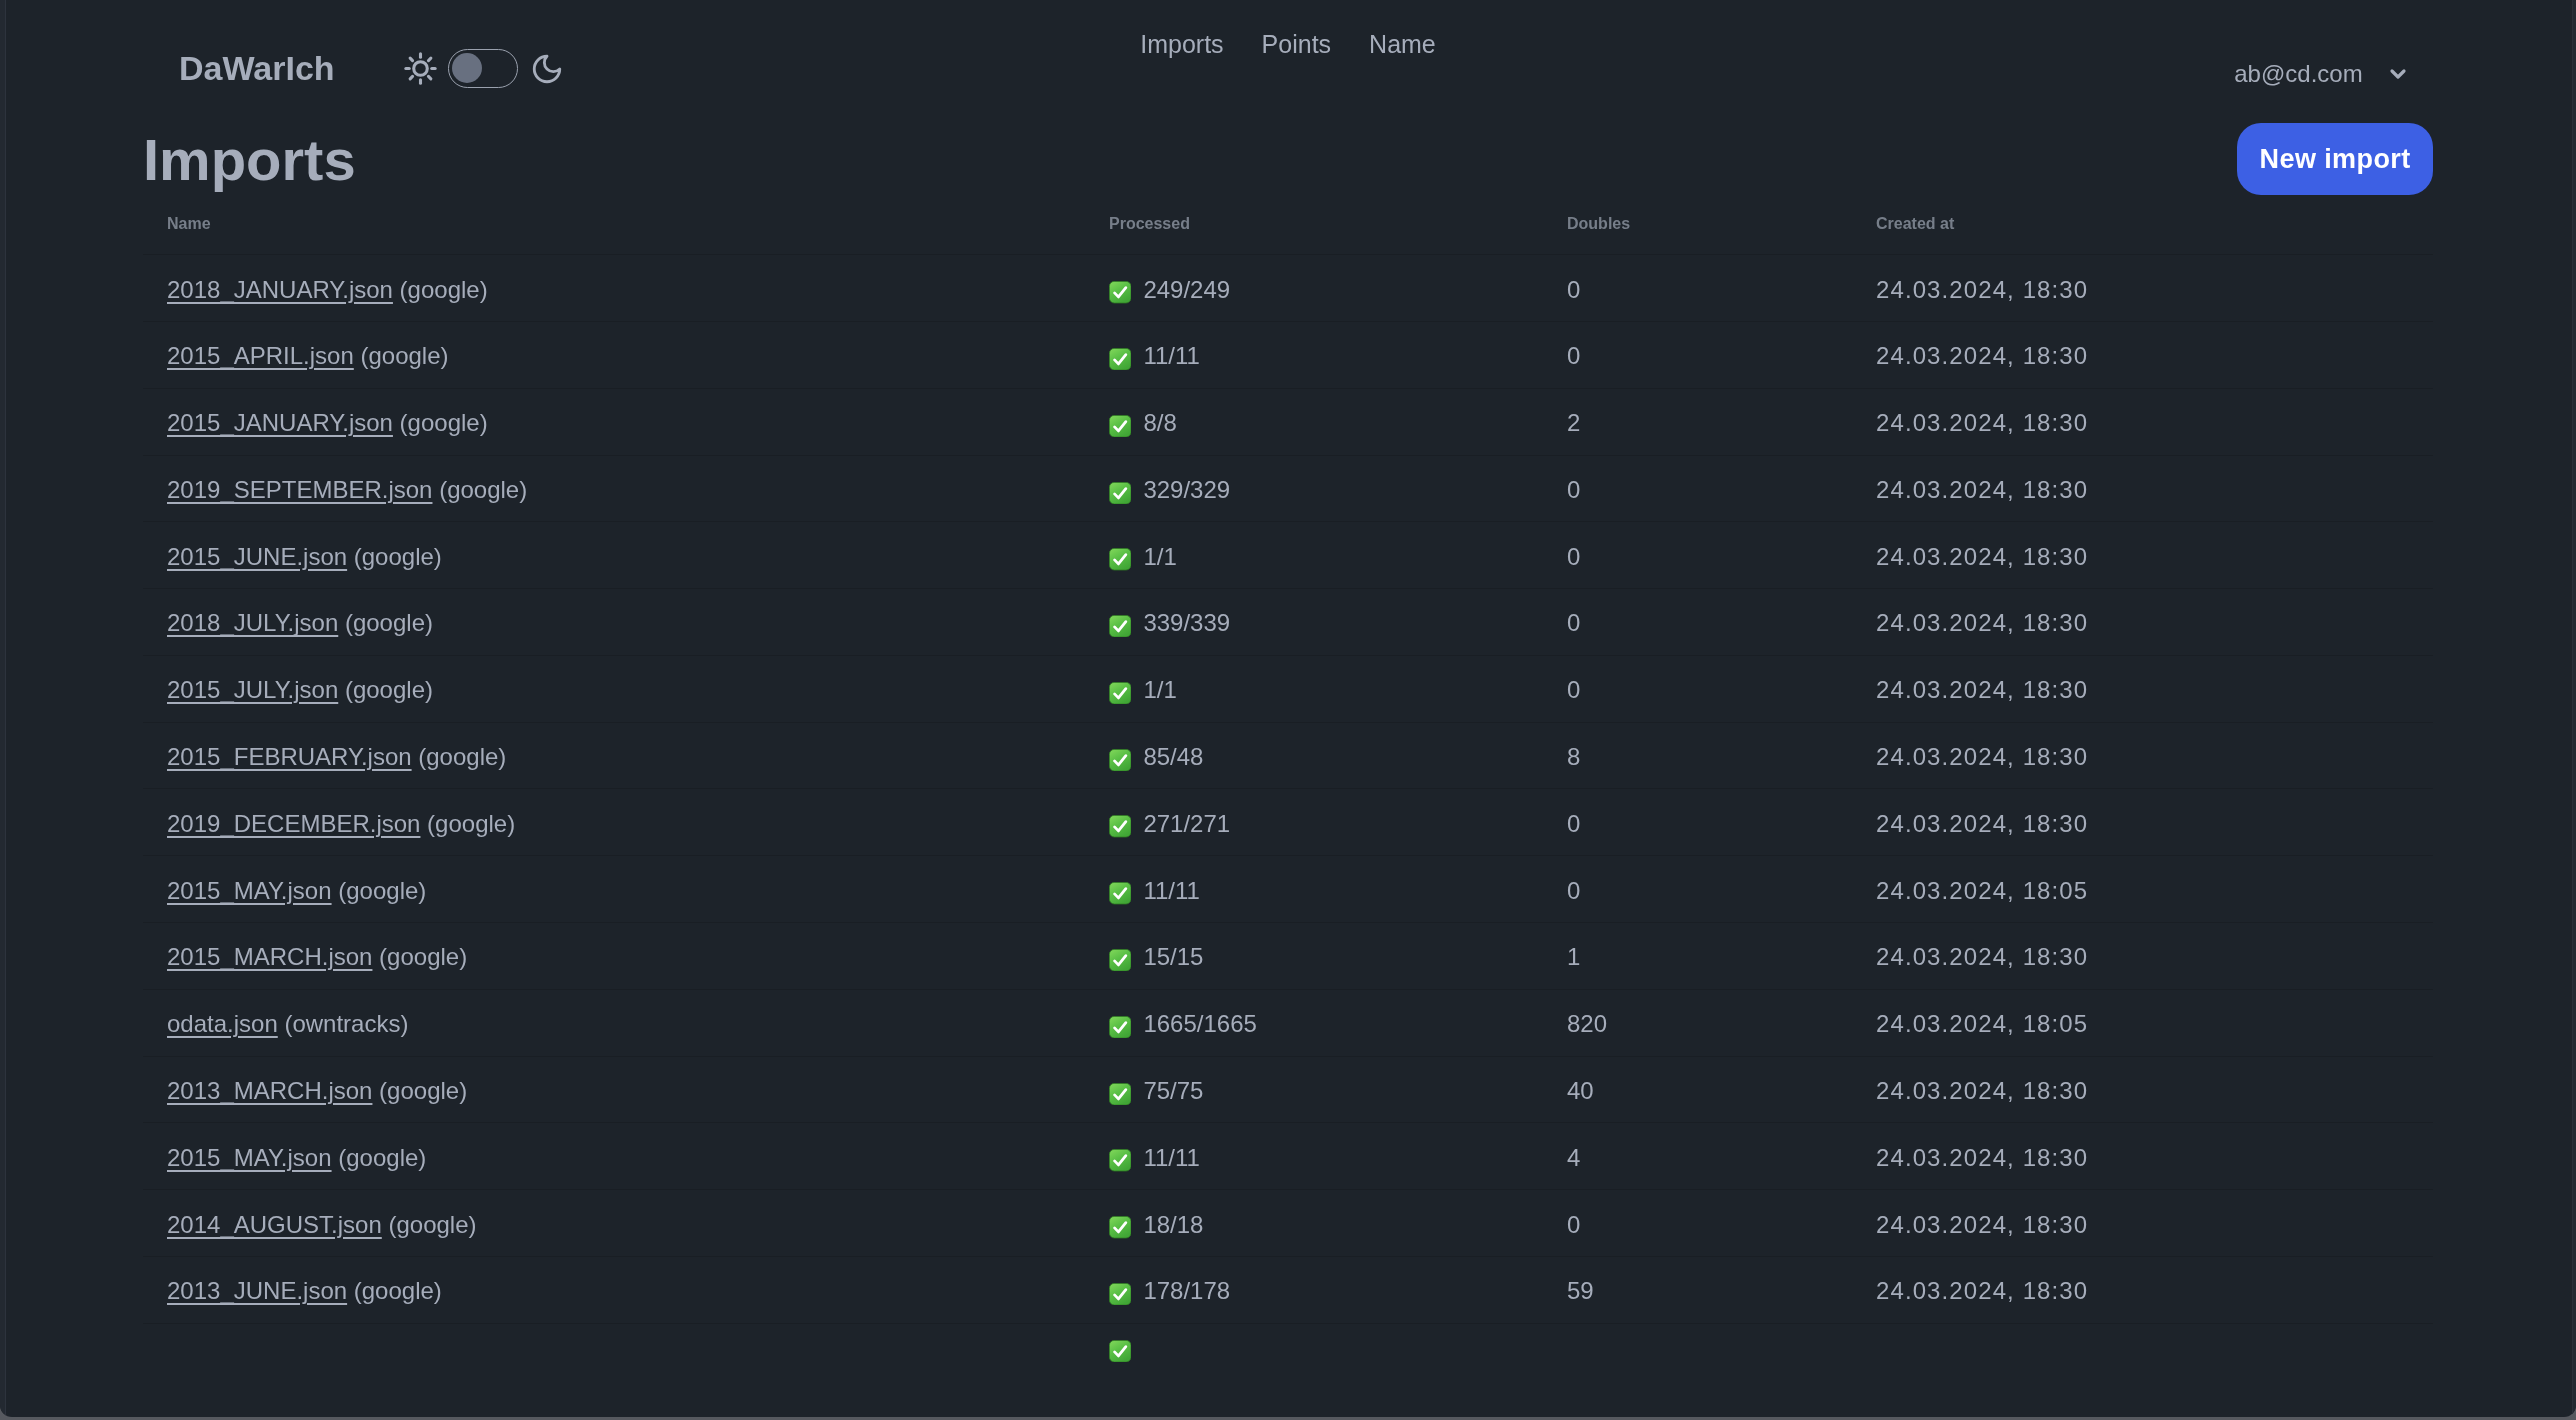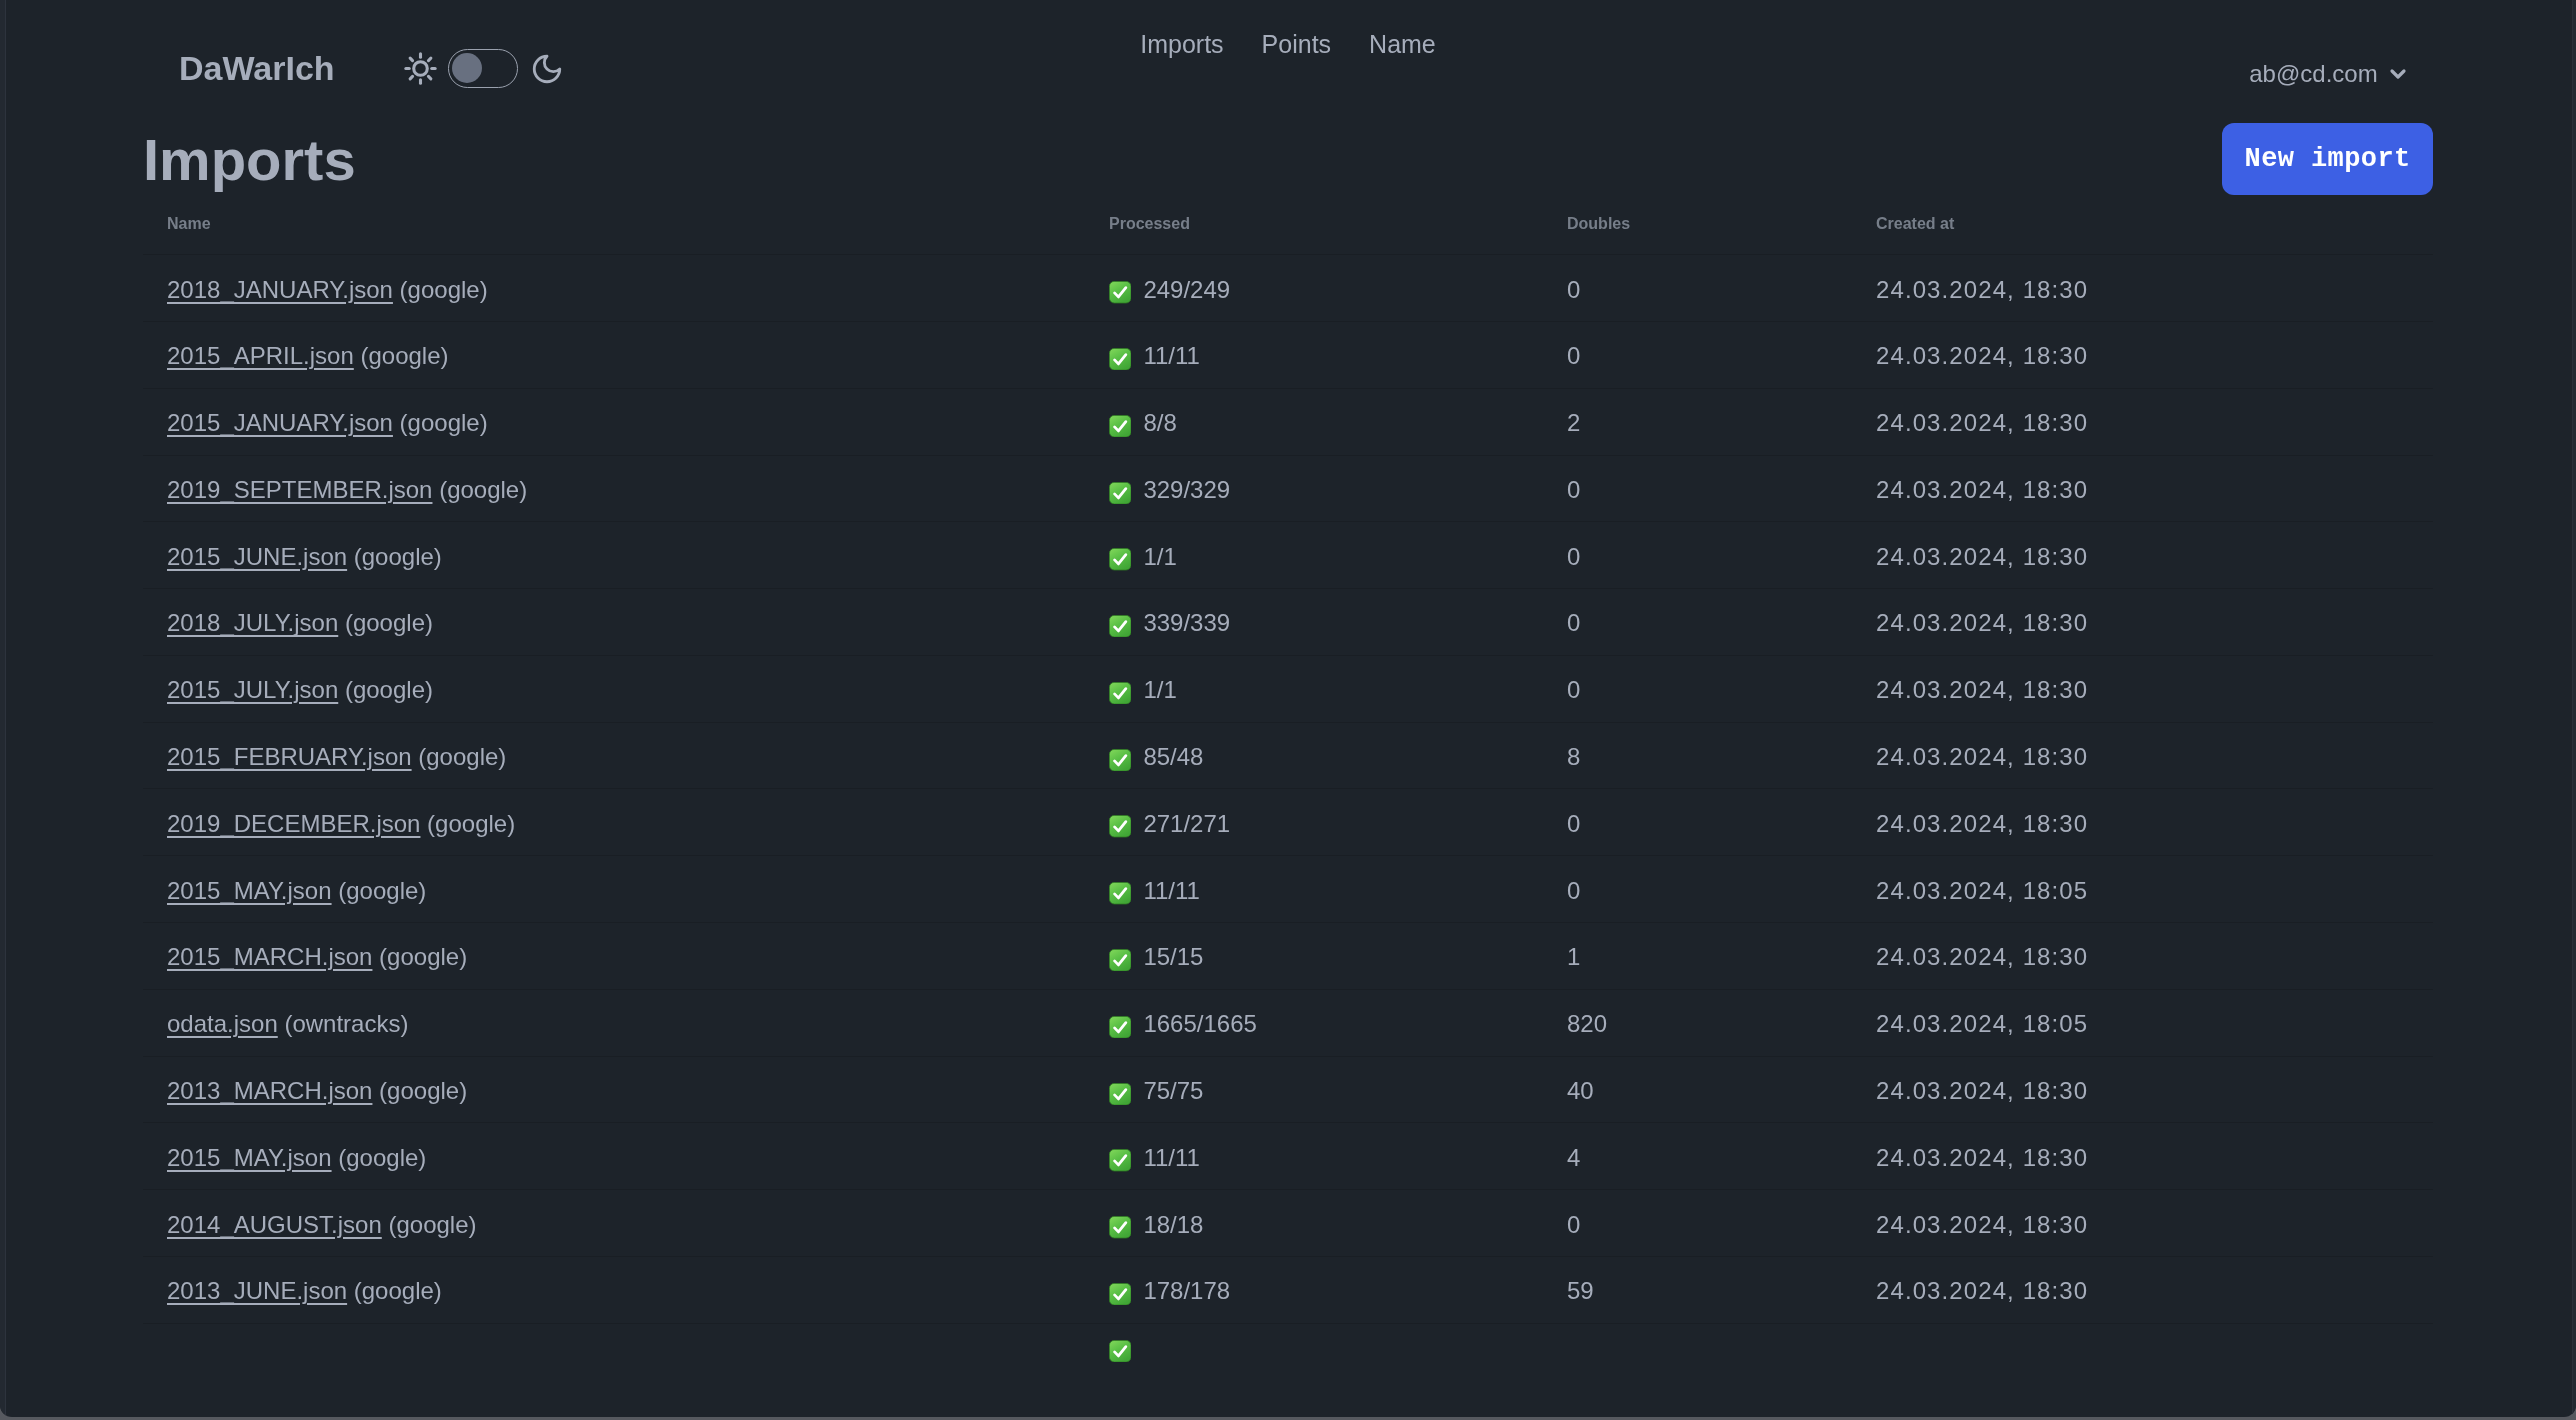--- a/index.html
+++ b/index.html
@@ -56,37 +56,37 @@
   }
   .nav-menu {
     position:absolute; left:50%; top:0; height:88px;
     transform:translateX(-50%);
     display:flex; align-items:center; gap:38px;
   }
   .nav-link {
     color:#a6adbb; font-size:25px; text-decoration:none; cursor:pointer; white-space:nowrap;
   }
   .account {
-    margin-left:auto; display:flex; align-items:center; gap:8px;
+    margin-left:auto; display:flex; align-items:center; gap:23px;
     color:#a6adbb; font-size:24px; cursor:pointer;
     margin-right:-12.7px;
   }
   
   .container { width:2290px; margin:0 auto; position:relative; }
   .page-head { position:relative; margin-top:36px; height:69px; }
   .page-title {
     position:absolute; left:0; top:6.7px; margin:0;
     font-size:58px; line-height:58px; font-weight:700; color:#a6adbb;
   }
   .btn-primary {
     position:absolute; right:0; top:-0.7px;
     height:72px; padding:0 22.4px;
     background:#3d60e4; color:#ffffff;
-    border:none; border-radius:12px;
-    font-size:27px; font-weight:600; font-family:Liberation Mono, monospace; letter-spacing:0.4px;
+    border:none; border-radius:24px;
+    font-size:27px; font-weight:600; font-family:Liberation Sans, sans-serif; letter-spacing:0.4px;
     display:flex; align-items:center; justify-content:center;
     cursor:pointer; white-space:nowrap;
   }
   
   table.imports {
     width:2290px; border-collapse:collapse; table-layout:fixed;
     color:#a6adbb;
   }
   table.imports th {
     padding:18.6px 24px; font-size:16px; line-height:24px;

